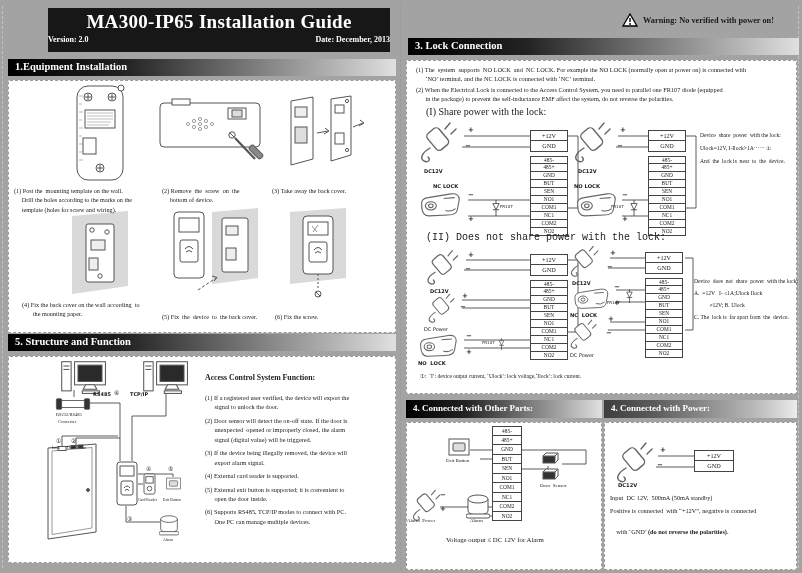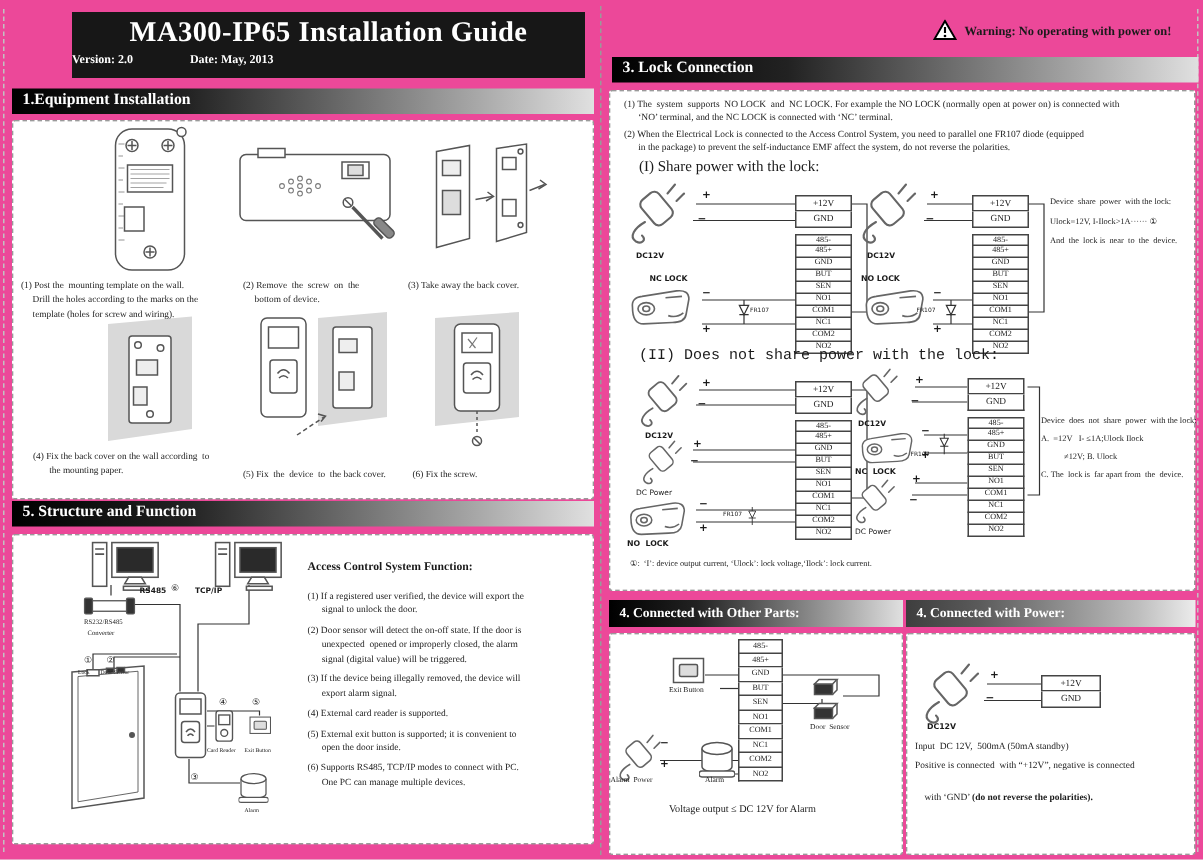--- a/index.html
+++ b/index.html
@@ -1,25 +1,25 @@
 <!DOCTYPE html>
 <html><head>
 <meta charset="utf-8">
 <style>
   html,body{margin:0;padding:0;background:#e8e8e8;}
-  .page{position:relative;width:802px;height:573px;background:#ec4899;overflow:hidden;
+  .page{position:relative;width:802px;height:573px;background:#a3a3a3;overflow:hidden;
         font-family:"Liberation Serif","DejaVu Serif",serif;color:#1a1a1a;}
   .abs{position:absolute;}
   .lbl{position:absolute;white-space:pre;line-height:1.3;z-index:5;}
   .sans{font-family:"DejaVu Sans","Liberation Sans",sans-serif;}
   .edge{position:absolute;border-left:1px dashed #c2c2c2;z-index:0;}
   .divider{position:absolute;border-left:1px dashed #9a9a9a;z-index:0;}
   .titlebar{position:absolute;left:48px;top:8px;width:342px;height:44px;background:#171717;color:#fff;text-align:center;z-index:2;}
   .titlebar .t{font-size:19px;font-weight:700;margin-top:3px;letter-spacing:.3px;}
-  .titlebar .sub{display:flex;justify-content:flex-start;gap:38px;font-size:8px;font-weight:700;margin-top:2px;}
+  .titlebar .sub{display:flex;justify-content:space-between;gap:38px;font-size:8px;font-weight:700;margin-top:2px;}
   .sechdr{position:absolute;height:14px;padding:2px 0 1px 7px;color:#fff;font-weight:700;font-size:10.5px;z-index:2;
           background:linear-gradient(90deg,#000 0%,#222 30%,#a8a8a8 80%,#e0e0e0 100%);}
   .sechdr.small{font-size:9px;padding-top:3px;}
   .sechdr.light{background:linear-gradient(90deg,#3e3e3e 0%,#5a5a5a 25%,#bdbdbd 80%,#ececec 100%);}
   .dashbox{position:absolute;border:1px dashed #9a9a9a;border-radius:2px;background:#fff;z-index:1;}
   .wires{position:absolute;z-index:2;}
   .tblock{position:absolute;z-index:3;}
   .tcell{box-sizing:border-box;border:1px solid #444;border-top:none;background:#fff;text-align:center;overflow:hidden;}
   .tblock .tcell:first-child{border-top:1px solid #444;}
   .c3io .tcell{width:38px;height:8px;line-height:7px;font-size:5.4px;}
@@ -126,31 +126,31 @@
   </svg>
 
   <div class="edge" style="left:2px;top:6px;height:562px;"></div>
   <div class="edge" style="left:798px;top:6px;height:562px;"></div>
   <div class="divider" style="left:400px;top:4px;height:566px;"></div>
 
   <div class="titlebar">
     <div class="t">MA300-IP65 Installation Guide</div>
     <div class="sub">
       <span>Version: 2.0</span>
-      <span>Date: May, 2013</span>
+      <span>Date: December, 2013</span>
     </div>
   </div>
 
   <div class="warn">
     <svg width="16" height="14" viewBox="0 0 16 14">
       <path d="M8 1 L15 13 H1 Z" fill="#fff" stroke="#000" stroke-width="1.3"></path>
       <line x1="8" y1="5" x2="8" y2="9" stroke="#000" stroke-width="1.4"></line>
       <circle cx="8" cy="11" r="0.9" fill="#000"></circle>
     </svg>
-    <span class="wt">Warning: No operating with power on!</span>
+    <span class="wt">Warning: No verified with power on!</span>
   </div>
 
   <div class="sechdr" style="left:8px;top:59px;width:381px;">
     <span>1.Equipment  Installation</span>
   </div>
   <div class="dashbox" style="left:8px;top:80px;width:386px;height:251px;"></div>
 
   <svg class="wires" style="left:53px;top:84px;" width="92" height="100" viewBox="0 0 92 100">
     <g fill="#fff" stroke="#555" stroke-width="1">
       <rect x="24" y="2" width="46" height="94" rx="11"></rect>

